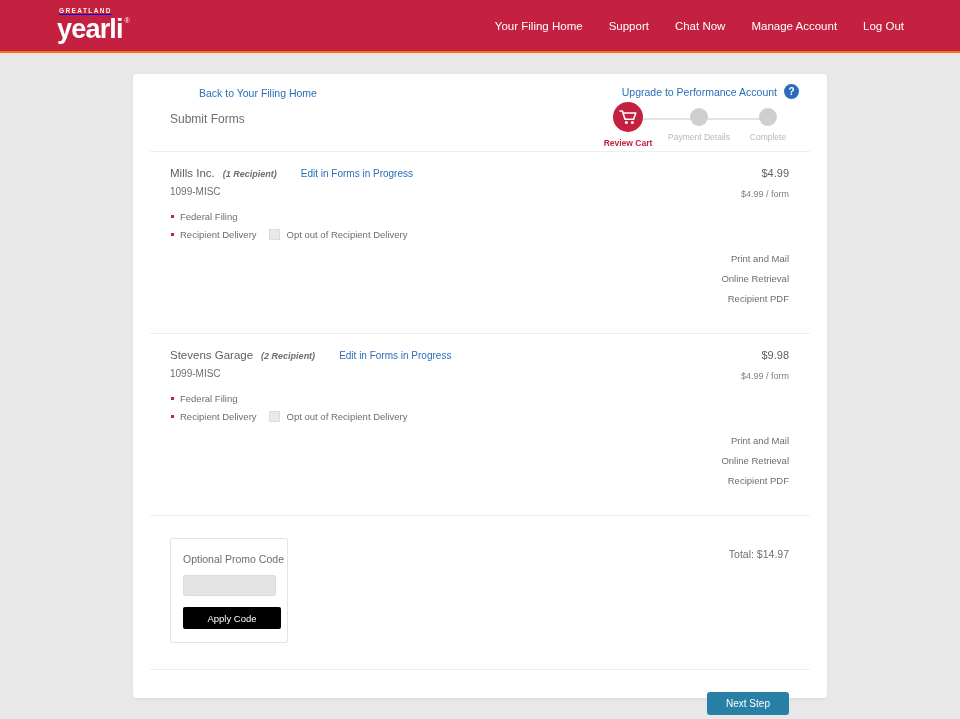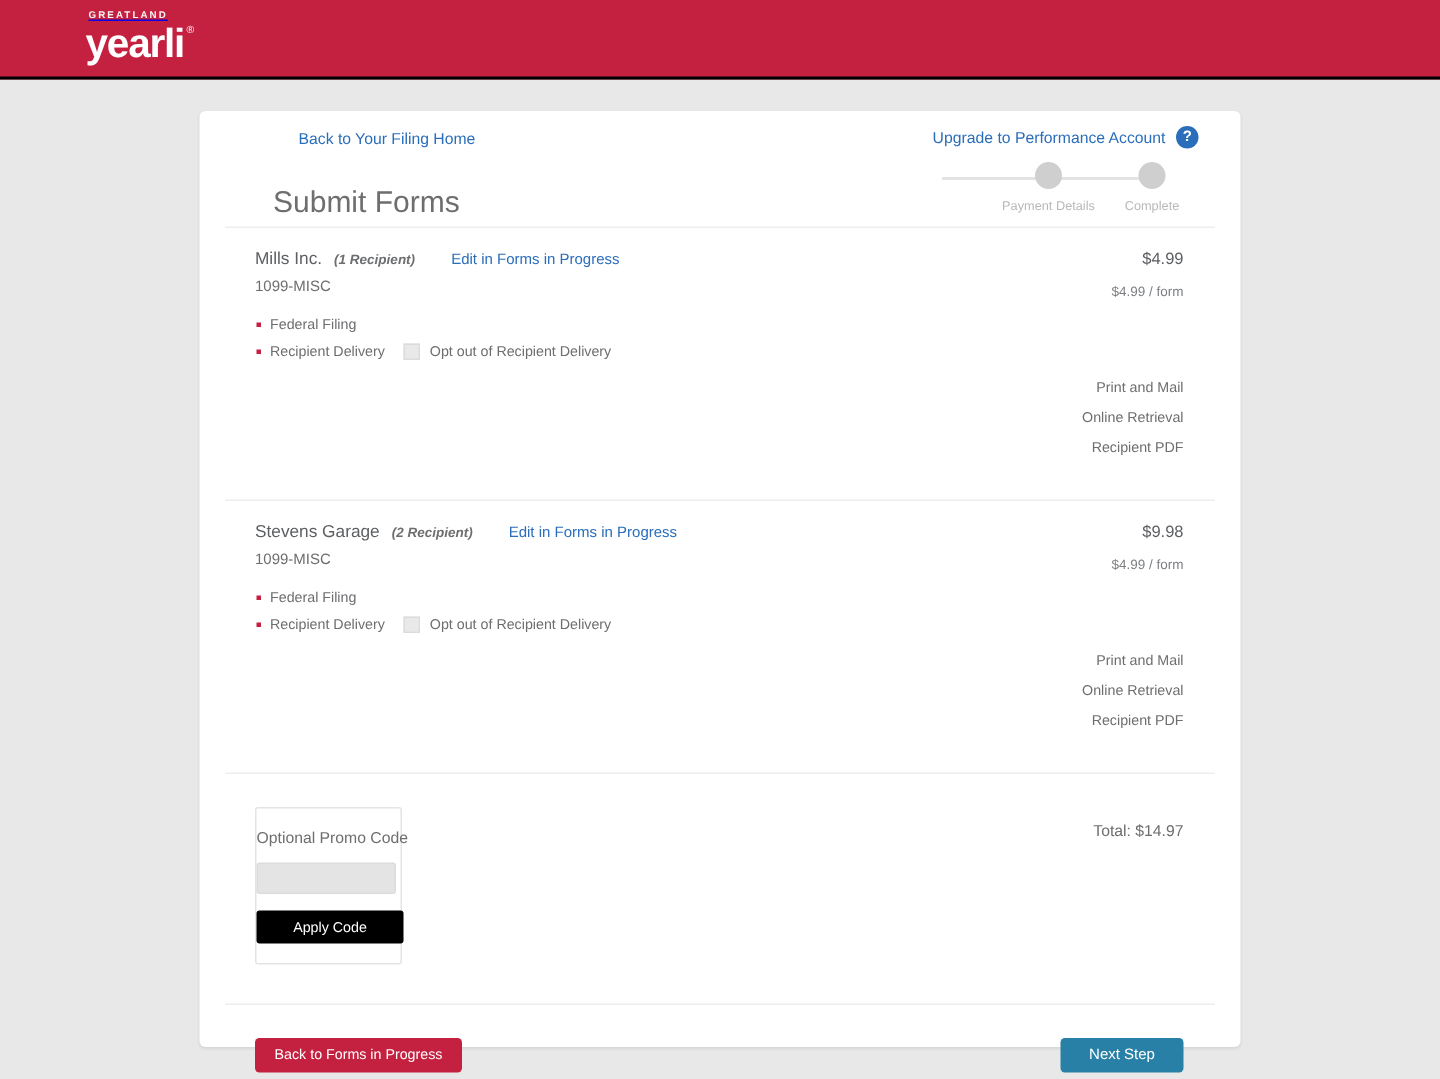--- a/index.html
+++ b/index.html
@@ -9,21 +9,21 @@
     background: #e8e8e8;
     font-family: "Liberation Sans", sans-serif;
     overflow: hidden;
   }
 
   
   .site-header {
     position: relative;
     height: 53px;
     background: #c42140;
-    border-bottom: 2px solid #000000;
+    border-bottom: 2px solid #f97316;
     display: flex;
     align-items: center;
   }
   .logo-block {
     margin-left: 57px;
     line-height: 1;
     user-select: none;
   }
   .logo-great {
     color: #ffffff;
@@ -86,24 +86,24 @@
     top: 13px;
     font-size: 10.5px;
     color: #2a6ebb;
     text-decoration: none;
     margin-left: 28px;
   }
   .page-title {
     position: absolute;
     left: 37px;
     top: 38px;
-    font-size: 20px;
+    font-size: 12px;
     color: #6d6e70;
     font-weight: normal;
-    margin: 12px;
+    margin: 0;
   }
 
   .upgrade-link {
     position: absolute;
     right: 50px;
     top: 12px;
     font-size: 10.5px;
     color: #2a6ebb;
     text-decoration: none;
     white-space: nowrap;
@@ -264,24 +264,24 @@
     text-align: right;
   }
 
   
   .promo-section {
     position: relative;
     padding: 22px 38px 26px 37px;
     min-height: 128px;
   }
   .promo-box {
-    width: 98px;
+    width: 118px;
     border: 1px solid #e4e4e4;
     border-radius: 2px;
-    padding: 14px 0 13px;
+    padding: 14px 12px 13px;
   }
   .promo-label {
     font-size: 10.5px;
     color: #6d6e70;
     margin-bottom: 10px;
     white-space: nowrap;
   }
   .promo-input {
     width: 93px;
     height: 21px;
@@ -350,34 +350,51 @@
 
 <div class="site-header">
   <a class="logo-block" href="#">
     <span class="logo-great">GREATLAND</span>
     <span class="logo-word">
       <span>yearli</span>
       <span class="logo-tm">®</span>
     </span>
   </a>
 
+  <nav class="main-nav">
+    <a href="#">Your Filing Home</a>
+    <a href="#">Support</a>
+    <a href="#">Chat Now</a>
+    <a href="#">Manage Account</a>
+    <a href="#">Log Out</a>
+  </nav>
 </div>
 
 <div class="card">
 
   <div class="card-top">
     <a class="back-link" href="#">Back to Your Filing Home</a>
     <h1 class="page-title">Submit Forms</h1>
 
     <a class="upgrade-link" href="#">Upgrade to Performance Account</a>
     <div class="help-badge">?</div>
 
     <div class="stepper">
       <div class="step-track"></div>
 
+      <div class="step s1">
+        <div class="step-dot active">
+          <svg width="18" height="16" viewBox="0 0 18 16" aria-hidden="true">
+            <path d="M1 2 h2.4 l2.6 8.2 h8.6 l2.2 -6.2 H5.2" fill="none" stroke="#ffffff" stroke-width="1.6" stroke-linecap="round" stroke-linejoin="round"></path>
+            <circle cx="7.4" cy="13.4" r="1.5" fill="#ffffff"></circle>
+            <circle cx="13.4" cy="13.4" r="1.5" fill="#ffffff"></circle>
+          </svg>
+        </div>
+        <div class="step-label active">Review Cart</div>
+      </div>
 
       <div class="step s2">
         <div class="step-dot"></div>
         <div class="step-label">Payment Details</div>
       </div>
 
       <div class="step s3">
         <div class="step-dot"></div>
         <div class="step-label">Complete</div>
       </div>
@@ -455,16 +472,15 @@
       <div class="promo-label">Optional Promo Code</div>
       <input class="promo-input" type="text" placeholder="" style="">
       <button class="apply-btn">Apply Code</button>
     </div>
     <div class="total-text">Total: $14.97</div>
   </div>
 
   <div class="divider"></div>
 
   <div class="card-footer">
-    <button class="btn-back">Back to Forms in Progress</button>
     <button class="btn-next">Next Step</button>
   </div>
 </div>
 
 </body></html>

